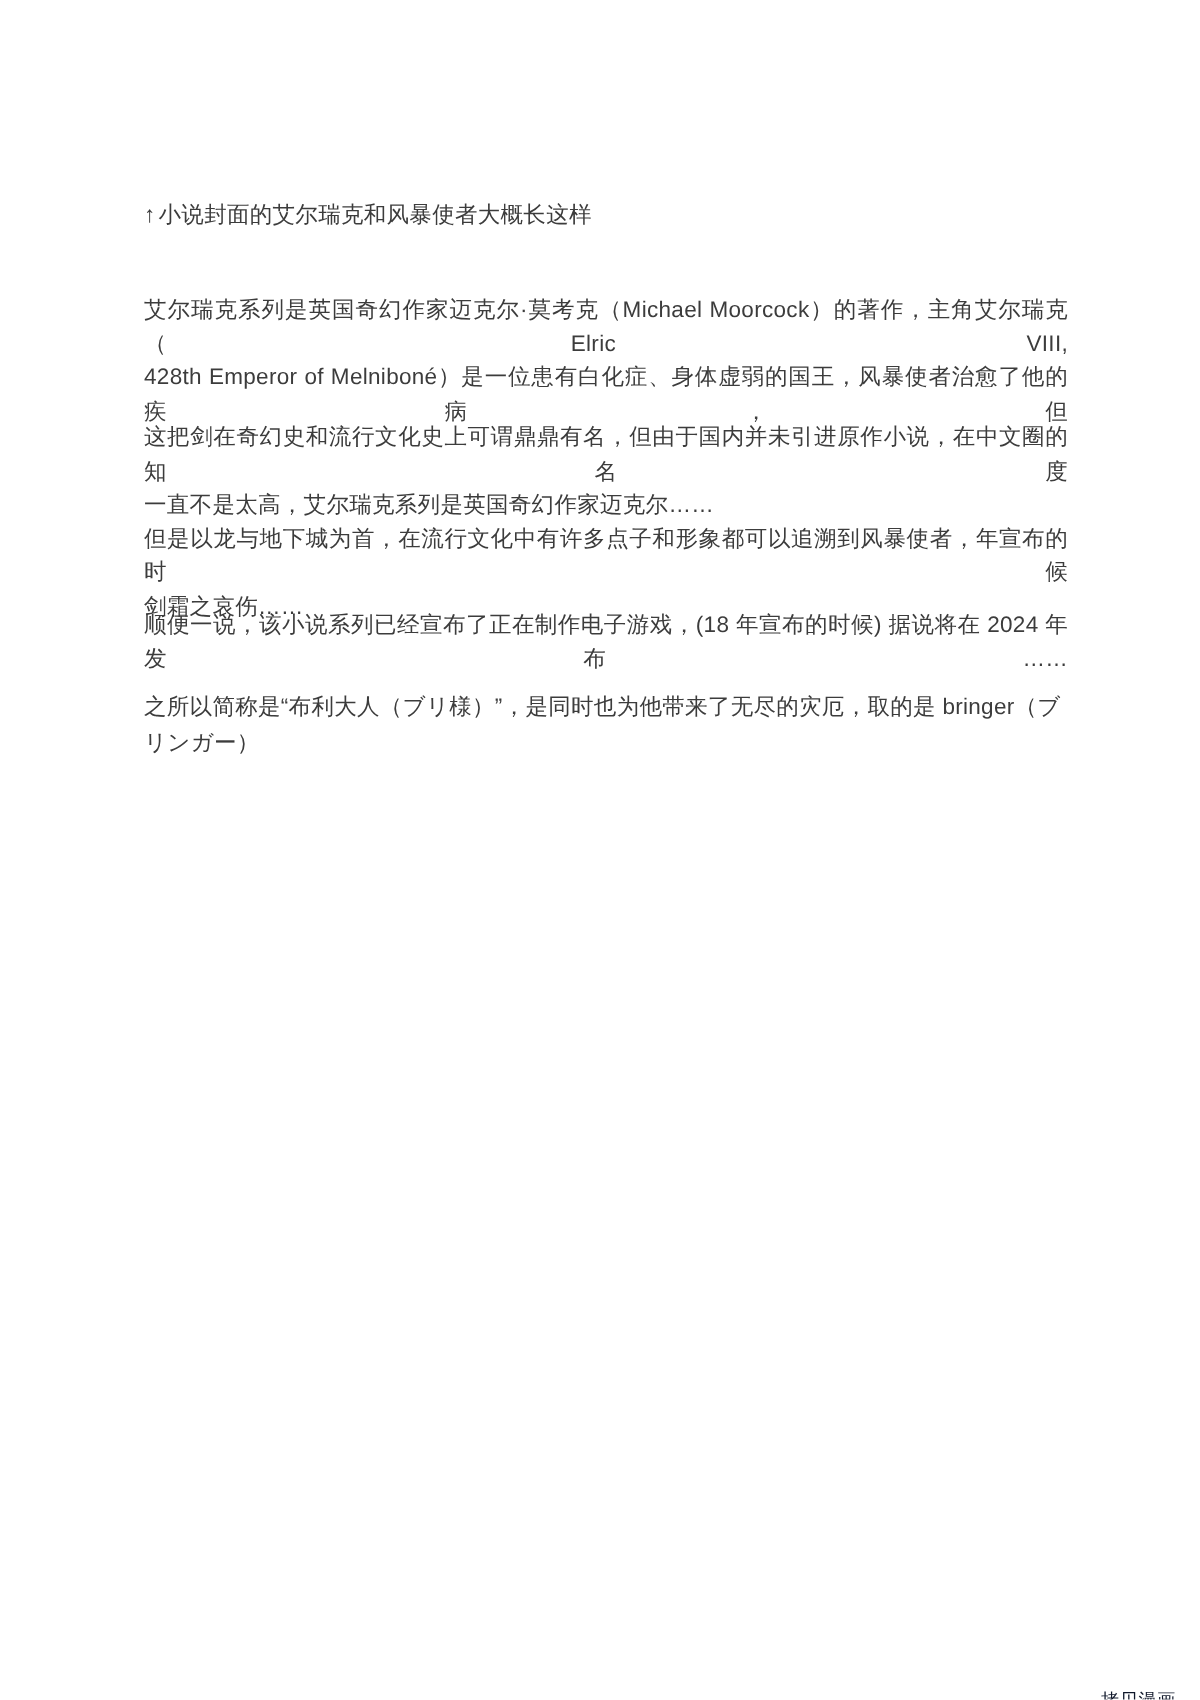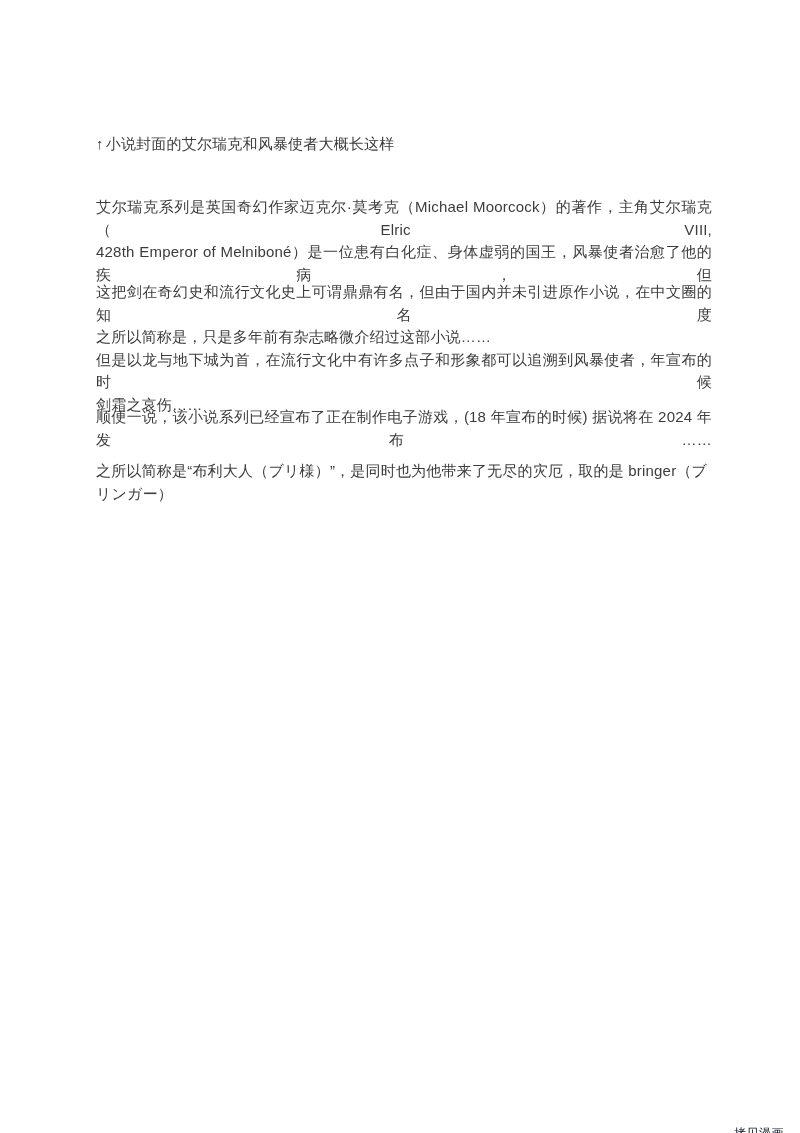--- a/index.html
+++ b/index.html
@@ -61,21 +61,21 @@
     <span class="arrow">↑</span><span>小说封面的艾尔瑞克和风暴使者大概长这样</span>
   </div>
 
   <div class="textblock" id="para1">
     <div class="tline fill">艾尔瑞克系列是英国奇幻作家迈克尔·莫考克（Michael Moorcock）的著作，主角艾尔瑞克（Elric VIII,</div>
     <div class="tline fill">428th Emperor of Melniboné）是一位患有白化症、身体虚弱的国王，风暴使者治愈了他的疾病，但</div>
   </div>
 
   <div class="textblock" id="para2">
     <div class="tline fill">这把剑在奇幻史和流行文化史上可谓鼎鼎有名，但由于国内并未引进原作小说，在中文圈的知名度</div>
-    <div class="tline">之所以简称是，只是多年前有杂志略微介绍过这部小说……</div>
+    <div class="tline">一直不是太高，艾尔瑞克系列是英国奇幻作家迈克尔……</div>
     <div class="tline fill">但是以龙与地下城为首，在流行文化中有许多点子和形象都可以追溯到风暴使者，年宣布的时候</div>
     <div class="tline">剑霜之哀伤……</div>
   </div>
 
   <div class="textblock" id="para3">
     <div class="tline fill">顺便一说，该小说系列已经宣布了正在制作电子游戏，(18 年宣布的时候) 据说将在 2024 年发布……</div>
   </div>
 
   <div class="textblock" id="para4-line1">
     <span>之所以简称是“布利大人</span><span class="serif">（ブリ様）</span><span>”，是同时也为他带来了无尽的灾厄，取的是 bringer</span><span class="serif">（ブリンガー）</span>

